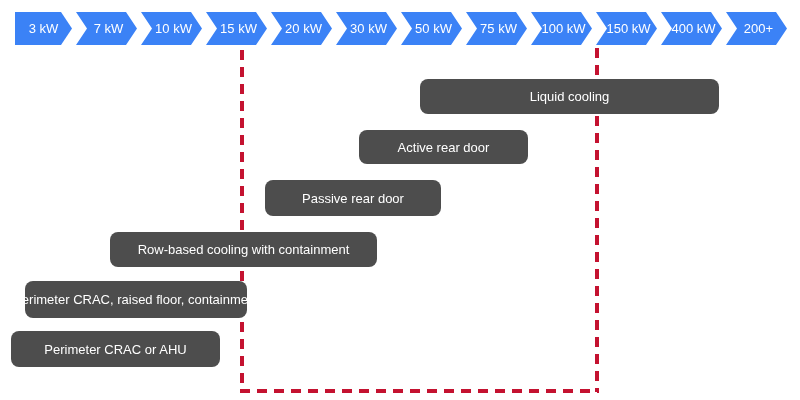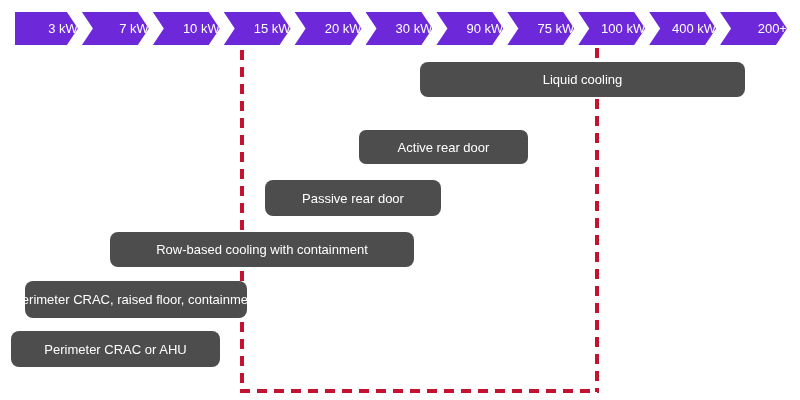--- a/index.html
+++ b/index.html
@@ -21,25 +21,25 @@
     position: absolute;
     left: 15px;
     top: 12px;
     width: 772px;
     height: 33px;
     display: flex;
     gap: 4px;
   }
   .seg {
     flex: 1 1 0;
-    background: #6d28d9;
+    background: #3b82f6;
     color: #ffffff;
     font-size: 13px;
     line-height: 33px;
-    text-align: right;
+    text-align: center;
     white-space: nowrap;
     clip-path: polygon(0 0, calc(100% - 11px) 0, 100% 50%, calc(100% - 11px) 100%, 0 100%, 11px 50%);
     padding-left: 4px;
   }
   .seg.first {
     clip-path: polygon(0 0, calc(100% - 11px) 0, 100% 50%, calc(100% - 11px) 100%, 0 100%);
     padding-left: 0;
   }
 
   
@@ -65,42 +65,43 @@
     background: #4D4D4D;
     border-radius: 8px;
     color: #ffffff;
     font-size: 13px;
     display: flex;
     align-items: center;
     justify-content: center;
     white-space: nowrap;
     z-index: 2;
   }
-  #bar-liquid-cooling      { left: 420px; top: 62px;  width: 325px; height: 35px; }
-  #bar-active-rear-door    { left: 359px; top: 130px; width: 169px; height: 34px; border-radius: 7px; }
+  #bar-liquid-cooling      { left: 420px; top: 79px;  width: 299px; height: 35px; }
+  #bar-active-rear-door    { left: 359px; top: 130px; width: 169px; height: 34px; }
   #bar-passive-rear-door   { left: 265px; top: 180px; width: 176px; height: 36px; }
-  #bar-row-based           { left: 110px; top: 232px; width: 304px; height: 35px; }
+  #bar-row-based           { left: 110px; top: 232px; width: 267px; height: 35px; }
   #bar-perimeter-raised    { left: 25px;  top: 281px; width: 222px; height: 37px; }
   #bar-perimeter-ahu       { left: 11px;  top: 331px; width: 209px; height: 36px; }
 </style>
 </head>
 <body>
 
 <div id="canvas">
 
   <div class="axis">
     <div class="seg first">3 kW</div>
     <div class="seg">7 kW</div>
     <div class="seg">10 kW</div>
     <div class="seg">15 kW</div>
     <div class="seg">20 kW</div>
     <div class="seg">30 kW</div>
-    <div class="seg">90 kW</div>
+    <div class="seg">50 kW</div>
     <div class="seg">75 kW</div>
     <div class="seg">100 kW</div>
+    <div class="seg">150 kW</div>
     <div class="seg">400 kW</div>
     <div class="seg">200+</div>
   </div>
 
   <div class="dash-v" id="dash-left"></div>
   <div class="dash-v" id="dash-right"></div>
   <div class="dash-h" id="dash-bottom"></div>
 
   <div class="bar" id="bar-liquid-cooling">Liquid cooling</div>
   <div class="bar" id="bar-active-rear-door">Active rear door</div>

